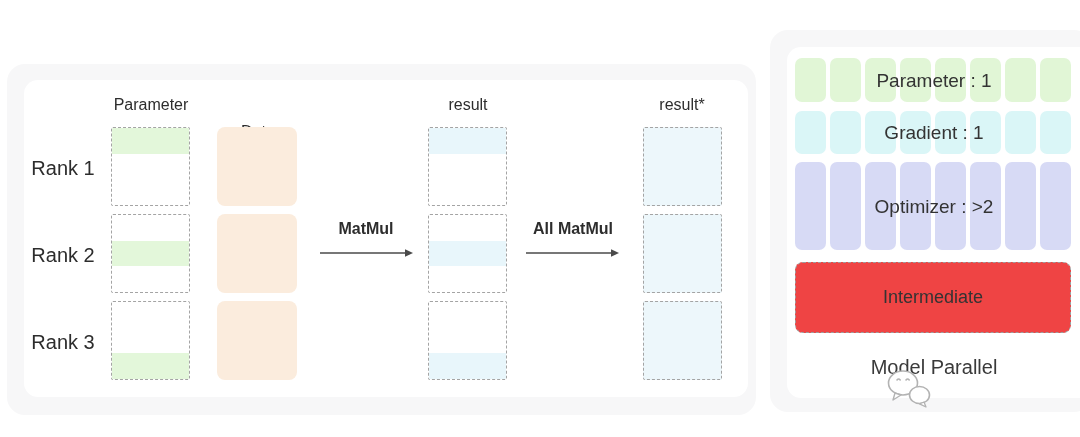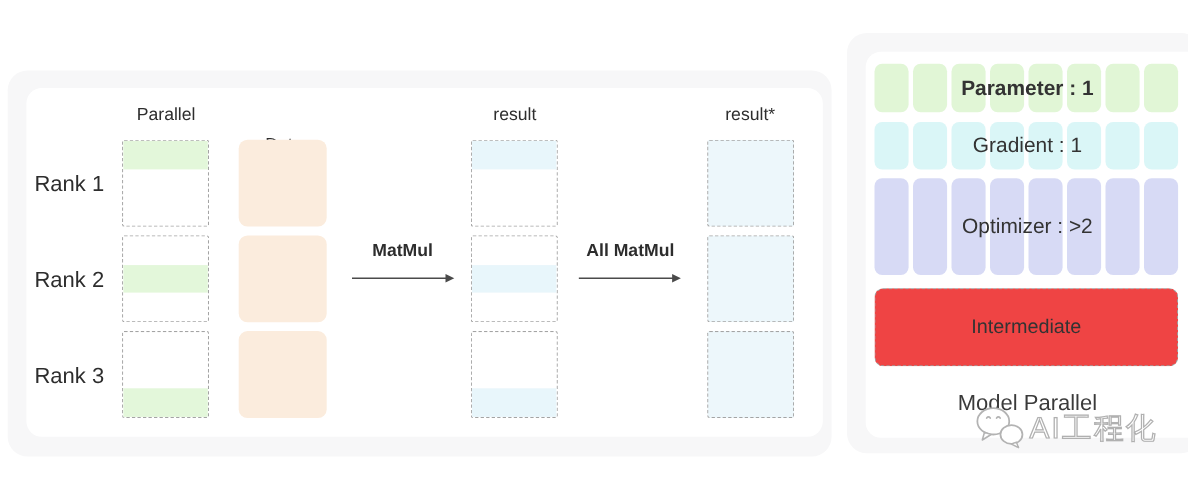--- a/index.html
+++ b/index.html
@@ -51,21 +51,21 @@
                   -webkit-text-stroke:1.1px #b0b0b0;
                   text-shadow:0 0 1px rgba(160,160,160,0.6);
                   letter-spacing:2px;margin-left:4px;white-space:nowrap;}
 </style>
 </head>
 <body>
 
 <div class="panel" style="left:7px;top:64px;width:749px;height:351px;"></div>
 <div class="card" style="left:24px;top:80px;width:724px;height:317px;"></div>
 
-<div class="col-header" style="left:101px;width:100px;">Parallel</div>
+<div class="col-header" style="left:101px;width:100px;">Parameter</div>
 <div class="col-header" style="left:208px;width:100px;margin-top:27px;">Data</div>
 <div class="col-header" style="left:418px;width:100px;">result</div>
 <div class="col-header" style="left:632px;width:100px;">result*</div>
 
 <div class="rank-label" style="top:157px;">Rank 1</div>
 <div class="rank-label" style="top:244px;">Rank 2</div>
 <div class="rank-label" style="top:331px;">Rank 3</div>
 
 <div class="dashed-box" style="left:111px;top:127px;">
   <div class="stripe green pos-top"></div>
@@ -113,21 +113,21 @@
 <div class="cell-row" style="top:58px;height:44px;">
     <span class="cell" style="background: rgb(225, 246, 214);"></span>
     <span class="cell" style="background: rgb(225, 246, 214);"></span>
     <span class="cell" style="background: rgb(225, 246, 214);"></span>
     <span class="cell" style="background: rgb(225, 246, 214);"></span>
     <span class="cell" style="background: rgb(225, 246, 214);"></span>
     <span class="cell" style="background: rgb(225, 246, 214);"></span>
     <span class="cell" style="background: rgb(225, 246, 214);"></span>
     <span class="cell" style="background: rgb(225, 246, 214);"></span>
   </div>
-<div class="row-label" style="top:70px;font-weight:bold;">Parameter : 1</div>
+<div class="row-label" style="top:70px;">Parameter : 1</div>
 
 <div class="cell-row" style="top:111px;height:43px;">
     <span class="cell" style="background: rgb(218, 246, 247);"></span>
     <span class="cell" style="background: rgb(218, 246, 247);"></span>
     <span class="cell" style="background: rgb(218, 246, 247);"></span>
     <span class="cell" style="background: rgb(218, 246, 247);"></span>
     <span class="cell" style="background: rgb(218, 246, 247);"></span>
     <span class="cell" style="background: rgb(218, 246, 247);"></span>
     <span class="cell" style="background: rgb(218, 246, 247);"></span>
     <span class="cell" style="background: rgb(218, 246, 247);"></span>
@@ -154,14 +154,13 @@
 
 <div class="watermark">
   <svg width="46" height="42" viewBox="0 0 46 42">
     <ellipse cx="17" cy="15" rx="14.5" ry="12" fill="#ffffff" stroke="#b3b3b3" stroke-width="1.6"></ellipse>
     <path d="M9 25 L7 32 L15 27 Z" fill="#ffffff" stroke="#b3b3b3" stroke-width="1.4" stroke-linejoin="round"></path>
     <path d="M11 12 q1.6 -2 3.2 0" fill="none" stroke="#b3b3b3" stroke-width="1.6" stroke-linecap="round"></path>
     <path d="M20 12 q1.6 -2 3.2 0" fill="none" stroke="#b3b3b3" stroke-width="1.6" stroke-linecap="round"></path>
     <ellipse cx="33.5" cy="27" rx="10" ry="8.5" fill="#ffffff" stroke="#b3b3b3" stroke-width="1.6"></ellipse>
     <path d="M38 34 L40 39 L33.5 35.8 Z" fill="#ffffff" stroke="#b3b3b3" stroke-width="1.3" stroke-linejoin="round"></path>
   </svg>
-  <span class="watermark-text">AI工程化</span>
 </div>
 
 </body></html>

